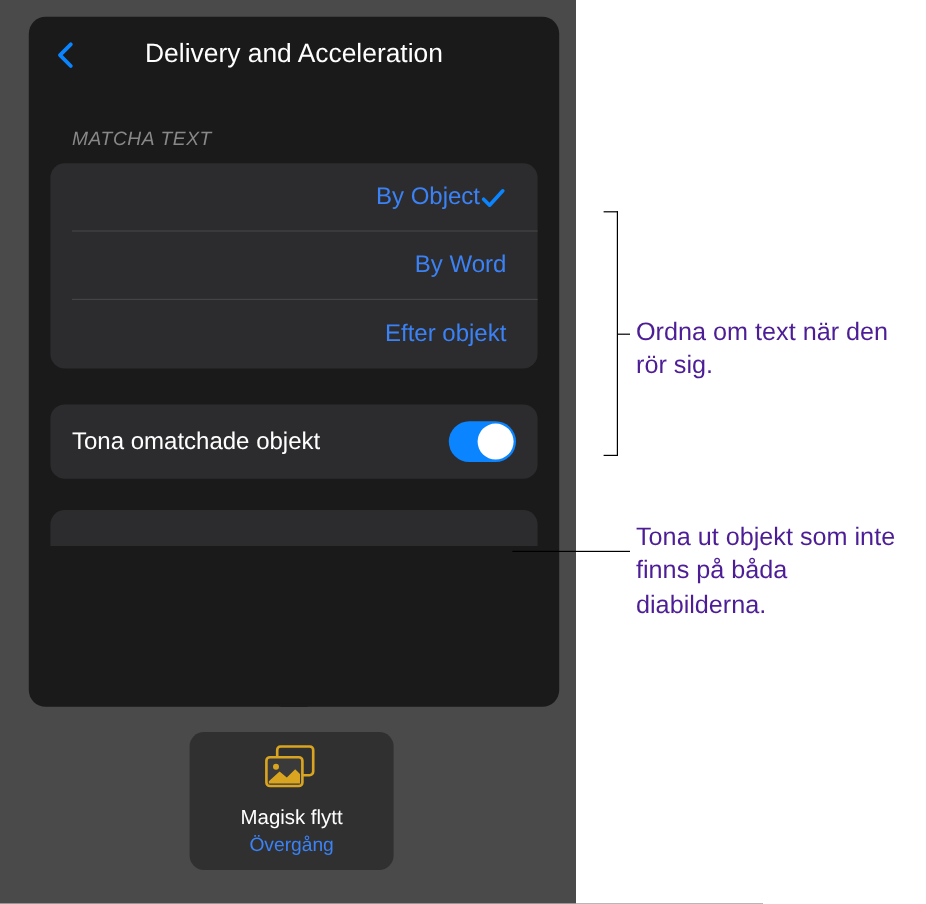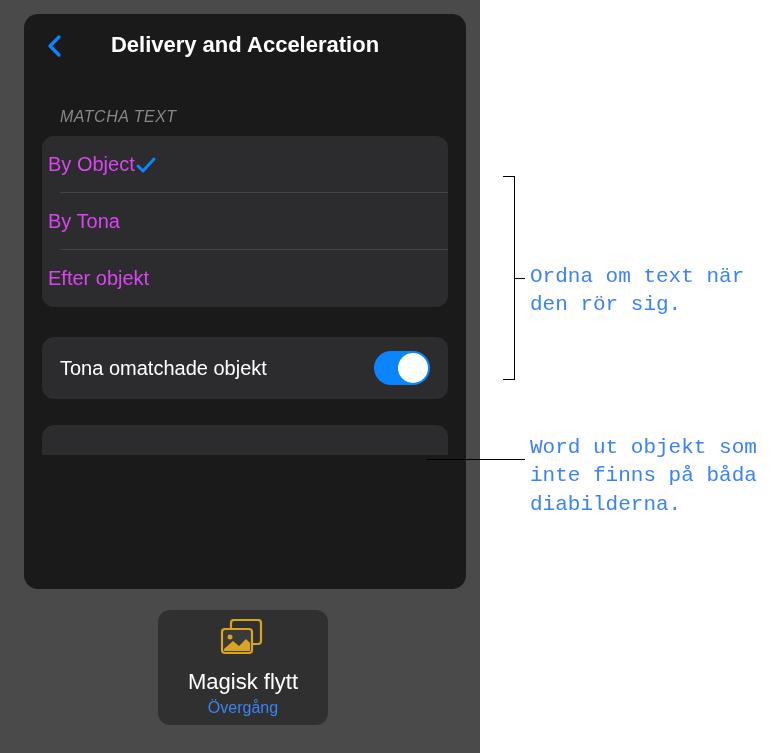--- a/index.html
+++ b/index.html
@@ -43,42 +43,42 @@
     .back-chevron {
       position: absolute;
       left: 4px;
       top: 2px;
     }
     .popover-title {
       width: 100%;
       text-align: center;
       color: #fff;
       font-size: 22px;
-      font-weight: 700;
+      font-weight: 400;
     }
     .section-header {
       color: #888;
       font-size: 16px;
       text-transform: uppercase;
       margin-left: 18px;
       margin-bottom: 10px;
       letter-spacing: 0.5px;
       font-style: italic;
     }
     .list-group {
       background: #2c2c2e;
       border-radius: 12px;
       margin-bottom: 30px;
     }
     .list-item {
       display: flex;
       align-items: center;
-      justify-content: flex-start;
-      padding: 17px 6px;
-      color: #d946ef;
+      justify-content: flex-end;
+      padding: 17px 26px;
+      color: #3b82f6;
       font-size: 20px;
       position: relative;
     }
     .list-item:not(:last-child)::after {
       content: "";
       position: absolute;
       bottom: 0;
       left: 18px;
       right: 0;
       height: 1px;
@@ -145,32 +145,31 @@
       flex-direction: column;
       align-items: center;
       justify-content: center;
       gap: 4px;
     }
     .chip-icon {
       margin-bottom: 6px;
     }
     .chip-title {
       color: #fff;
-      font-size: 22px;
+      font-size: 17px;
     }
     .chip-subtitle {
       color: #3b82f6;
       font-size: 16px;
     }
     .annotation {
       position: absolute;
-      color: #3b82f6;
+      color: #4c1d95;
       font-size: 21px;
       line-height: 1.35;
-      font-family: Liberation Mono, monospace;
     }
     .annotation-1 {
       top: 263px;
       left: 530px;
       width: 230px;
     }
     .annotation-2 {
       top: 434px;
       left: 530px;
       width: 230px;
@@ -229,21 +228,21 @@
   <div class="list-group">
     <div class="list-item">
       <span>By Object</span>
       <span class="checkmark">
         <svg width="22" height="22" viewBox="0 0 22 22">
           <polyline points="3,12 8,17 19,5" fill="none" stroke="#0a84ff" stroke-width="3" stroke-linecap="round" stroke-linejoin="round"></polyline>
         </svg>
       </span>
     </div>
     <div class="list-item">
-      <span>By Tona</span>
+      <span>By Word</span>
     </div>
     <div class="list-item">
       <span>Efter objekt</span>
     </div>
   </div>
 
   <div class="toggle-group">
     <div class="toggle-item">
       <div class="toggle-label">Tona omatchade objekt</div>
       <div class="toggle-switch">
@@ -268,13 +267,13 @@
   </div>
   <div class="chip-title">Magisk flytt</div>
   <div class="chip-subtitle">Övergång</div>
 </div>
 
 <div class="bracket bracket-1"></div>
 <div class="callout-line line-1b"></div>
 <div class="callout-line line-2a"></div>
 
 <div class="annotation annotation-1">Ordna om text när den rör sig.</div>
-<div class="annotation annotation-2">Word ut objekt som inte finns på båda diabilderna.</div>
+<div class="annotation annotation-2">Tona ut objekt som inte finns på båda diabilderna.</div>
 
 </body></html>

